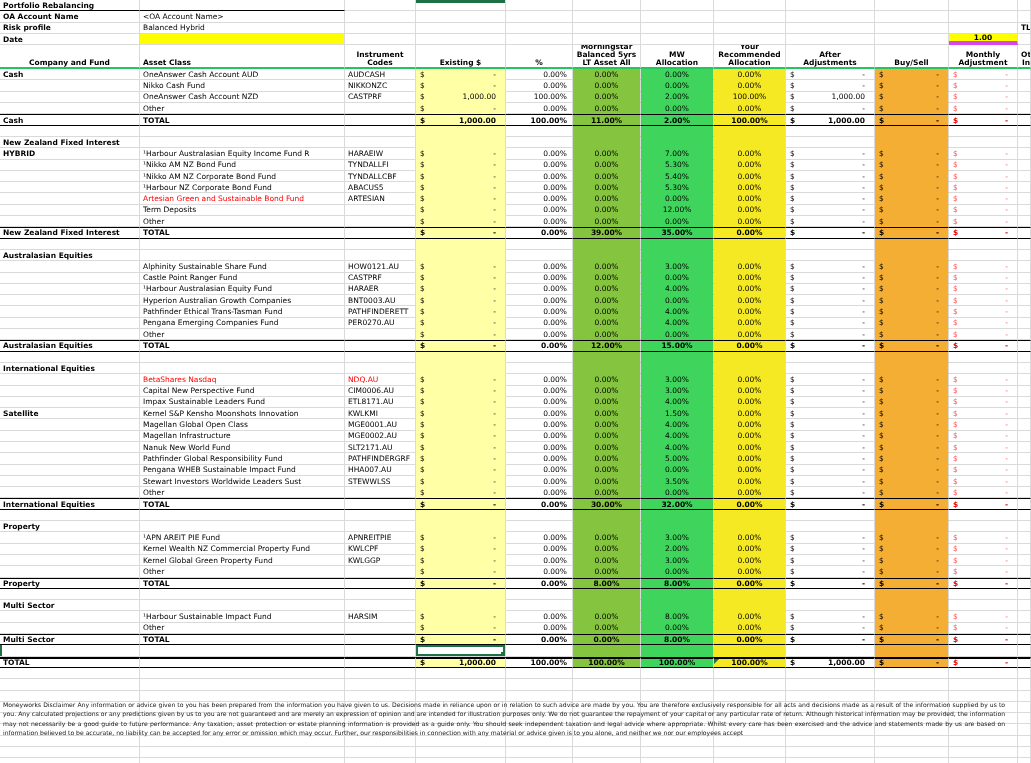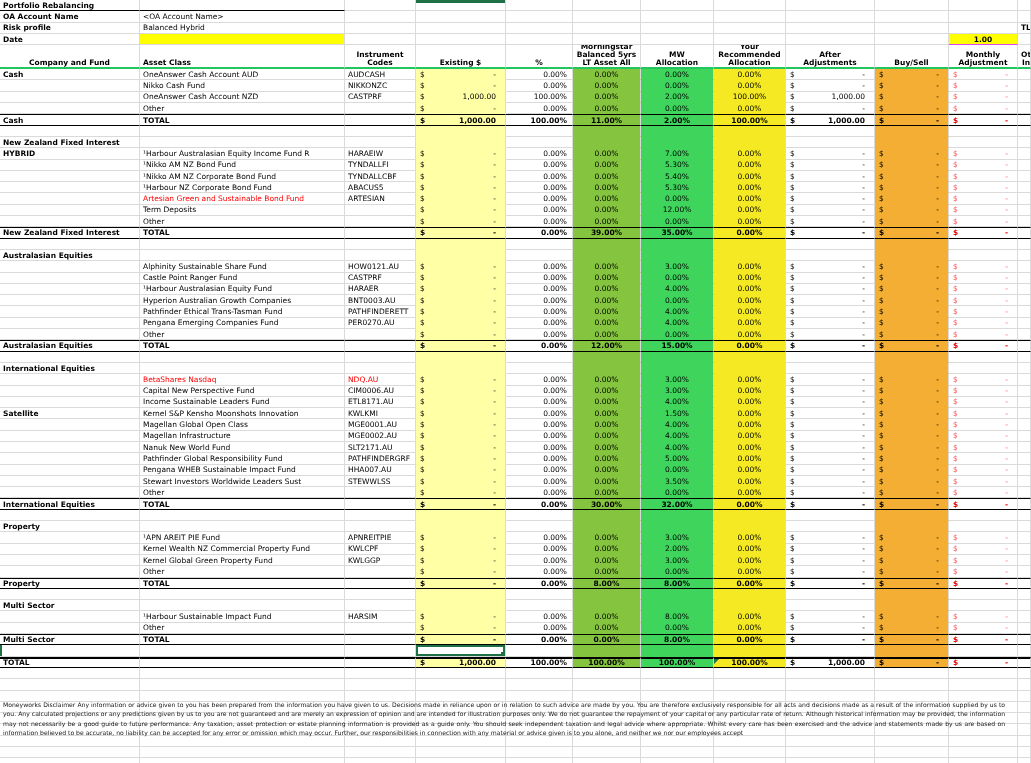--- a/index.html
+++ b/index.html
@@ -29,21 +29,21 @@
   .right{justify-content:flex-end;padding-right:5px;}
   .money{justify-content:space-between;padding:0 9px 0 4px;}
   .redname{color:#FF0000;}
   .red{color:#FF5050;}
   .tot{border-top:1px solid #000;border-bottom:1px solid #000;font-weight:bold;}
   .grand{border-top:2px solid #000;border-bottom:1px solid #000;font-weight:bold;}
   .tot.red,.grand.red{color:#E80000;}
   .u-black{border-bottom:1px solid #000;}
   .top-green{box-shadow:inset 0 3px 0 #1E7145;}
   .date-yellow{background:#FFFF00;}
-  .factor-yellow{background:#FFFF00;justify-content:center;font-weight:bold;border-bottom:1px solid #d946ef;}
+  .factor-yellow{background:#FFFF00;justify-content:center;font-weight:bold;border-bottom:4px solid #d946ef;}
   .sel-left{box-shadow:inset 2px 0 0 #1E7145;}
   .sel-cell{background:#fff;box-shadow:inset 0 0 0 2px #1E7145;}
   .handle{position:absolute;right:-1px;bottom:-1px;width:5px;height:5px;background:#1E7145;}
   .flag{position:absolute;left:0;top:0;width:0;height:0;border-top:5px solid #1E7145;border-right:5px solid transparent;}
   .disclaimer{
     position:absolute;left:3px;top:700px;width:1002px;
     font-size:6.1px;line-height:9.3px;text-align:justify;color:#141414;
   }
 </style>
 </head>
@@ -738,21 +738,21 @@
       <div class="cell bj money">
         <span>$</span>
         <span>-</span>
       </div>
       <div class="cell red money">
         <span>$</span>
         <span>-</span>
       </div>
       <div class="cell"></div>
       <div class="cell b"></div>
-      <div class="cell">Income Sustainable Leaders Fund</div>
+      <div class="cell">Impax Sustainable Leaders Fund</div>
       <div class="cell">ETL8171.AU</div>
       <div class="cell bd money">
         <span>$</span>
         <span>-</span>
       </div>
       <div class="cell right">0.00%</div>
       <div class="cell bf center">0.00%</div>
       <div class="cell bg center">4.00%</div>
       <div class="cell bh center">0.00%</div>
       <div class="cell money">

